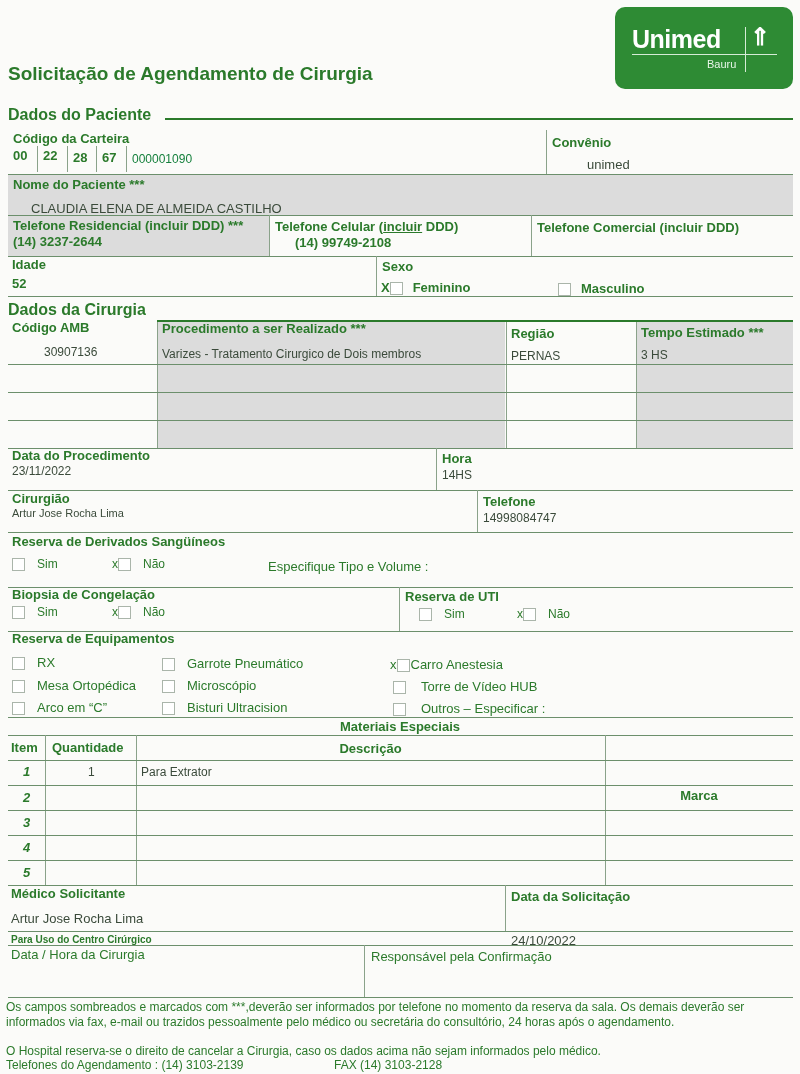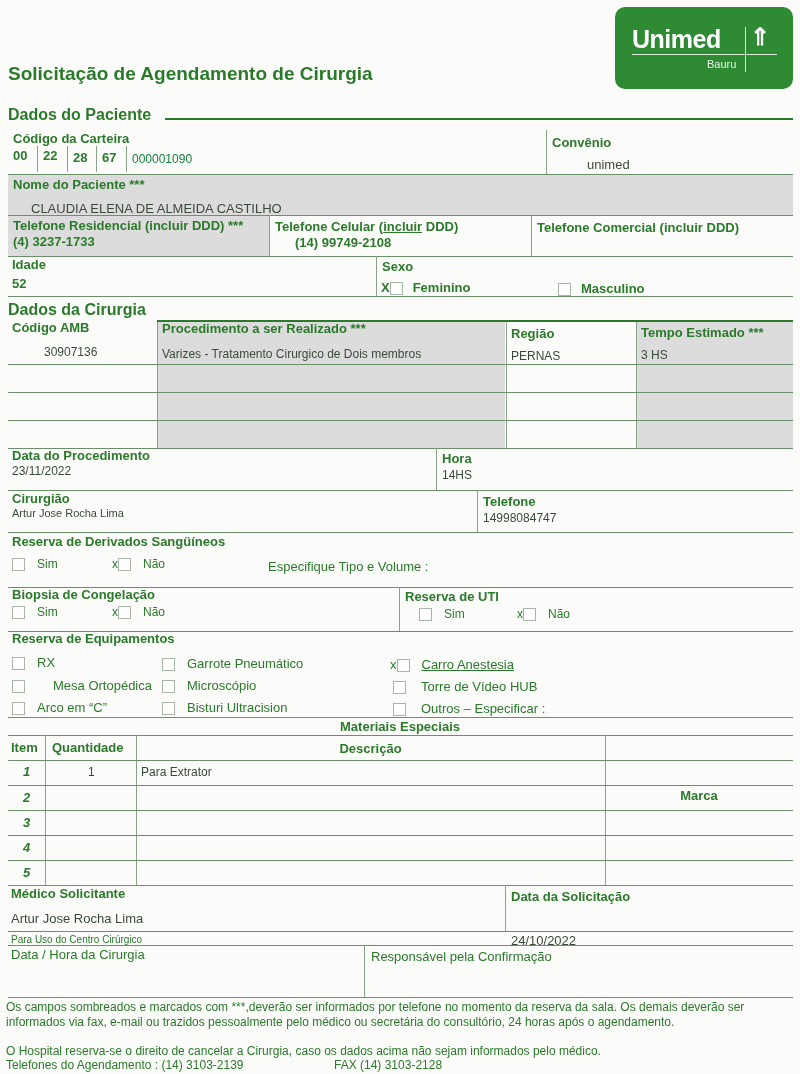--- a/index.html
+++ b/index.html
@@ -60,21 +60,21 @@
 <div class="abs txt" style="left:587px;top:157px;font-size:13px;">unimed</div>
 
 <div class="line" style="left:8px;top:174px;width:785px;"></div>
 <div class="shade" style="left:8px;top:175px;width:785px;height:40px;"></div>
 <div class="abs lbl" style="left:13px;top:177px;">Nome do Paciente ***</div>
 <div class="abs txt" style="left:31px;top:201px;font-size:13px;">CLAUDIA ELENA DE ALMEIDA CASTILHO</div>
 <div class="line" style="left:8px;top:215px;width:785px;"></div>
 
 <div class="shade" style="left:8px;top:216px;width:261px;height:40px;"></div>
 <div class="abs lbl" style="left:13px;top:218px;">Telefone Residencial (incluir DDD) ***</div>
-<div class="abs lbl" style="left:13px;top:234px;">(4) 3237-1733</div>
+<div class="abs lbl" style="left:13px;top:234px;">(14) 3237-2644</div>
 <div class="vline" style="left:269px;top:215px;height:41px;"></div>
 <div class="abs lbl" style="left:275px;top:219px;"><span>Telefone Celular (</span><span style="text-decoration:underline;">incluir</span><span> DDD)</span></div>
 <div class="abs lbl" style="left:295px;top:235px;">(14) 99749-2108</div>
 <div class="vline" style="left:531px;top:215px;height:41px;"></div>
 <div class="abs lbl" style="left:537px;top:220px;">Telefone Comercial (incluir DDD)</div>
 <div class="abs lbl" style="left:537px;top:236px;"></div>
 <div class="line" style="left:8px;top:256px;width:785px;"></div>
 
 <div class="abs lbl" style="left:12px;top:257px;">Idade</div>
 <div class="abs lbl" style="left:12px;top:276px;">52</div>
@@ -128,26 +128,26 @@
 <div class="abs opt" style="left:12px;top:605px;"><span class="cb"></span><span style="margin-left:12px;">Sim</span></div>
 <div class="abs opt" style="left:112px;top:605px;"><span>x</span><span class="cb"></span><span style="margin-left:12px;">Não</span></div>
 <div class="vline" style="left:399px;top:587px;height:44px;"></div>
 <div class="abs lbl" style="left:405px;top:589px;">Reserva de UTI</div>
 <div class="abs opt" style="left:419px;top:607px;"><span class="cb"></span><span style="margin-left:12px;">Sim</span></div>
 <div class="abs opt" style="left:517px;top:607px;"><span>x</span><span class="cb"></span><span style="margin-left:12px;">Não</span></div>
 <div class="line" style="left:8px;top:631px;width:785px;"></div>
 
 <div class="abs lbl" style="left:12px;top:631px;">Reserva de Equipamentos</div>
 <div class="abs opt" style="left:12px;top:655px;font-size:13px;"><span class="cb"></span><span style="margin-left:12px;">RX</span></div>
-<div class="abs opt" style="left:12px;top:678px;font-size:13px;"><span class="cb"></span><span style="margin-left:28px;">Mesa Ortopédica</span></div>
+<div class="abs opt" style="left:12px;top:678px;font-size:13px;"><span class="cb"></span><span style="margin-left:12px;">Mesa Ortopédica</span></div>
 <div class="abs opt" style="left:12px;top:700px;font-size:13px;"><span class="cb"></span><span style="margin-left:12px;">Arco em “C”</span></div>
 <div class="abs opt" style="left:162px;top:656px;font-size:13px;"><span class="cb"></span><span style="margin-left:12px;">Garrote Pneumático</span></div>
 <div class="abs opt" style="left:162px;top:678px;font-size:13px;"><span class="cb"></span><span style="margin-left:12px;">Microscópio</span></div>
 <div class="abs opt" style="left:162px;top:700px;font-size:13px;"><span class="cb"></span><span style="margin-left:12px;">Bisturi Ultracision</span></div>
-<div class="abs opt" style="left:390px;top:657px;font-size:13px;"><span>x</span><span class="cb"></span><span style="margin-left:12px;text-decoration:underline;">Carro Anestesia</span></div>
+<div class="abs opt" style="left:390px;top:657px;font-size:13px;"><span>x</span><span class="cb"></span><span style="margin-left:1px;">Carro Anestesia</span></div>
 <div class="abs opt" style="left:393px;top:679px;font-size:13px;"><span class="cb"></span><span style="margin-left:15px;">Torre de Vídeo HUB</span></div>
 <div class="abs opt" style="left:393px;top:701px;font-size:13px;"><span class="cb"></span><span style="margin-left:15px;text-align:center;">Outros – Especificar :</span></div>
 <div class="line" style="left:8px;top:717px;width:785px;"></div>
 
 <div class="abs lbl" style="left:0;top:719px;width:800px;text-align:center;">Materiais Especiais</div>
 <div class="line" style="left:8px;top:735px;width:785px;"></div>
 <div class="abs lbl" style="left:11px;top:740px;">Item</div>
 <div class="abs lbl" style="left:52px;top:740px;">Quantidade</div>
 <div class="abs lbl" style="left:136px;top:741px;width:469px;text-align:center;">Descrição</div>
 <div class="abs lbl" style="left:605px;top:742px;width:188px;text-align:center;margin-top:46px;">Marca</div>
@@ -181,21 +181,21 @@
   </div>
 </div>
 
 <div class="abs lbl" style="left:11px;top:886px;">Médico Solicitante</div>
 <div class="abs txt" style="left:11px;top:911px;font-size:13px;">Artur Jose Rocha Lima</div>
 <div class="vline" style="left:505px;top:885px;height:46px;"></div>
 <div class="abs lbl" style="left:511px;top:889px;">Data da Solicitação</div>
 <div class="abs txt" style="left:511px;top:913px;font-size:13px;margin-top:20px;">24/10/2022</div>
 <div class="line" style="left:8px;top:931px;width:785px;"></div>
 
-<div class="abs" style="left:11px;top:934px;font-size:10px;font-weight:normal;color:#2b7a2b;">Para Uso do Centro Cirúrgico</div>
+<div class="abs" style="left:11px;top:934px;font-size:10px;font-weight:bold;color:#2b7a2b;">Para Uso do Centro Cirúrgico</div>
 <div class="line" style="left:8px;top:945px;width:785px;"></div>
 <div class="abs" style="left:11px;top:947px;font-size:13px;color:#2b7a2b;">Data / Hora da Cirurgia</div>
 <div class="vline" style="left:364px;top:945px;height:52px;"></div>
 <div class="abs" style="left:371px;top:949px;font-size:13px;color:#2b7a2b;">Responsável pela Confirmação</div>
 <div class="line" style="left:8px;top:997px;width:785px;"></div>
 
 <div class="abs footer" style="left:6px;top:1000px;width:780px;">Os campos sombreados e marcados com ***,deverão ser informados por telefone no momento da reserva da sala. Os demais deverão ser informados via fax, e-mail ou trazidos pessoalmente pelo médico ou secretária do consultório, 24 horas após o agendamento.</div>
 <div class="abs footer" style="left:6px;top:1044px;width:780px;">O Hospital reserva-se o direito de cancelar a Cirurgia, caso os dados acima não sejam informados pelo médico.</div>
 <div class="abs footer" style="left:6px;top:1058px;">Telefones do Agendamento : (14) 3103-2139</div>
 <div class="abs footer" style="left:334px;top:1058px;">FAX (14) 3103-2128</div>

